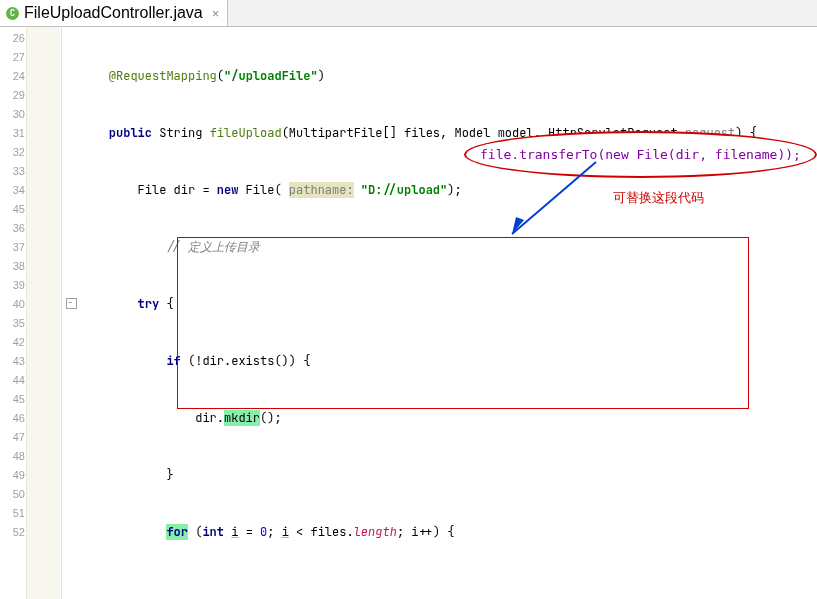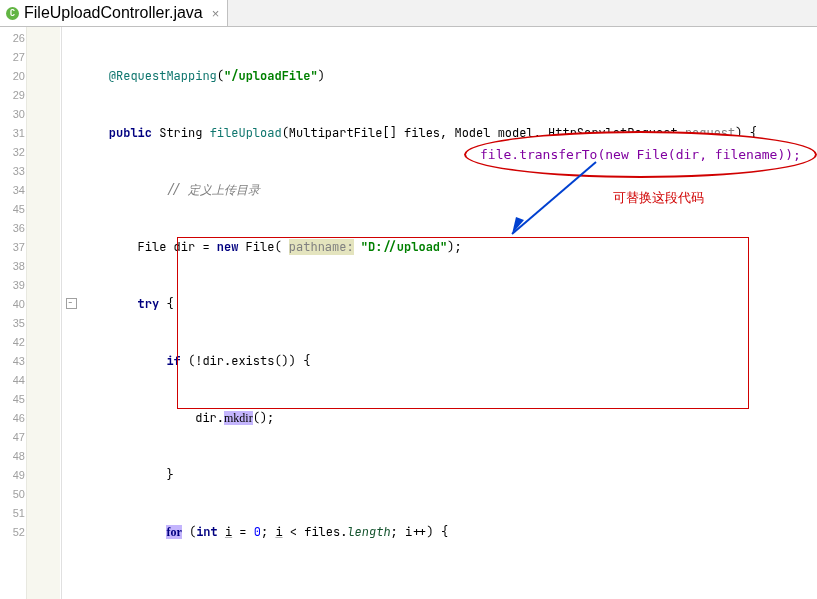--- a/index.html
+++ b/index.html
@@ -12,21 +12,21 @@
     .tab-bar-rest { flex:1; border-left:none; }
     .editor { display:flex; height:572px; position:relative; }
     .gutter { width:62px; background:#fff; border-right:1px solid #e0e0e0; padding-top:2px; position:relative; }
     .gutter-strip { position:absolute; left:26px; top:0; bottom:0; width:34px; background:#f7f7ef; border-left:1px solid #e8e8e0; }
     .line-nums { position:relative; z-index:2; }
     .ln { height:19px; line-height:19px; text-align:right; padding-right:36px; color:#a0a0a0; font-size:11px; font-family:sans-serif; position:relative; }
     .code { flex:1; padding:2px 0 0 0; position:relative; line-height:19px; white-space:pre; }
     .row { height:19px; padding-left:18px; position:relative; }
     .row.tryopen::before, .row.catchopen::before { content:""; position:absolute; left:4px; top:3px; width:9px; height:9px; border:1px solid #a0a0a0; background:#fff; }
     .row.tryopen::after, .row.catchopen::after { content:"−"; position:absolute; left:5.5px; top:-2px; font-size:10px; color:#888;}
-    .kw{color:#000080;font-weight:bold;} .ann{color:#0f766e;margin-top:40px;} .str{color:#008000;font-weight:bold;} .cmt{color:#808080;font-style:italic;} .num{color:#0000ff;} .fi{color:#14532d;font-style:italic;} .param{color:#808080;} .hl{background:#e4e4be;} .hlc{background:#c4b5fd;font-family:Liberation Serif, serif;} .ul{text-decoration:underline;text-decoration-color:rgba(0,0,0,.3);}
+    .kw{color:#000080;font-weight:bold;} .ann{color:#4d7c0f;margin-top:40px;} .str{color:#008000;font-weight:bold;} .cmt{color:#808080;font-style:italic;} .num{color:#0000ff;} .fi{color:#be185d;font-style:italic;} .param{color:#808080;} .hl{background:#e4e4be;} .hlc{background:#86efac;} .ul{text-decoration:underline;text-decoration-color:rgba(0,0,0,.3);}
     .red-box{position:absolute;border:1px solid #d00000;pointer-events:none;}
     .callout-ell{position:absolute;border:2px solid #d00000;border-radius:50%;padding:12px 14px;color:#8000a0;background:#fff;font-family:"Consolas",monospace;font-size:13px;pointer-events:none;}
     .note{position:absolute;color:#d00000;font-size:13px;font-family:sans-serif;pointer-events:none;}
     .arrow{position:absolute;width:120px;height:80px;pointer-events:none;}
   </style>
 </head>
 <body>
 
 <div class="tab-bar">
   <div class="tab">
@@ -36,21 +36,21 @@
   </div>
   <div class="tab-bar-rest"></div>
 </div>
 
 <div class="editor">
   <div class="gutter">
     <div class="gutter-strip"></div>
     <div class="line-nums">
       <div class="ln">26</div>
       <div class="ln">27</div>
-      <div class="ln">20</div>
+      <div class="ln">24</div>
       <div class="ln">29</div>
       <div class="ln">30</div>
       <div class="ln">31</div>
       <div class="ln">32</div>
       <div class="ln">33</div>
       <div class="ln">34</div>
       <div class="ln">45</div>
       <div class="ln">36</div>
       <div class="ln">37</div>
       <div class="ln">38</div>
@@ -67,22 +67,22 @@
       <div class="ln">49</div>
       <div class="ln">50</div>
       <div class="ln">51</div>
       <div class="ln">52</div>
     </div>
   </div>
 
   <div class="code">
     <div class="row">    <span class="ann">@RequestMapping</span><span>(</span><span class="str">"/uploadFile"</span><span>)</span></div>
     <div class="row">    <span class="kw">public</span> <span>String</span> <span class="ann">fileUpload</span><span>(MultipartFile[] files, Model model, HttpServletRequest </span><span class="param">request</span><span>) {</span></div>
+    <div class="row">        <span>File dir = </span><span class="kw">new</span><span> File( </span><span class="param hl">pathname:</span><span> </span><span class="str">"D://upload"</span><span>);</span></div>
     <div class="row">            <span class="cmt">// 定义上传目录</span></div>
-    <div class="row">        <span>File dir = </span><span class="kw">new</span><span> File( </span><span class="param hl">pathname:</span><span> </span><span class="str">"D://upload"</span><span>);</span></div>
     <div class="row tryopen">        <span class="kw">try</span><span> {</span></div>
     <div class="row">            <span class="kw">if</span><span> (!dir.exists()) {</span></div>
     <div class="row">                <span>dir.</span><span class="hlc">mkdir</span><span>();</span></div>
     <div class="row">            <span>}</span></div>
     <div class="row">            <span class="kw hlc">for</span><span> (</span><span class="kw">int</span><span> </span><span class="ul">i</span><span> = </span><span class="num">0</span><span>; </span><span class="ul">i</span><span> &lt; files.</span><span class="fi">length</span><span>; i++) {</span></div>
     
     
     
     
     

